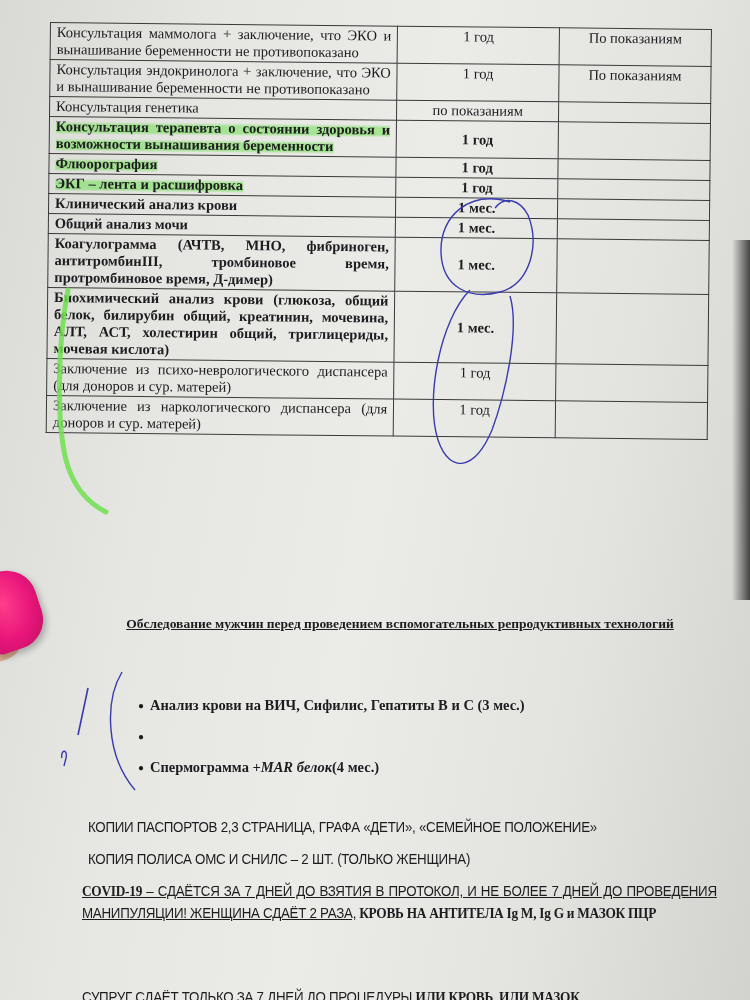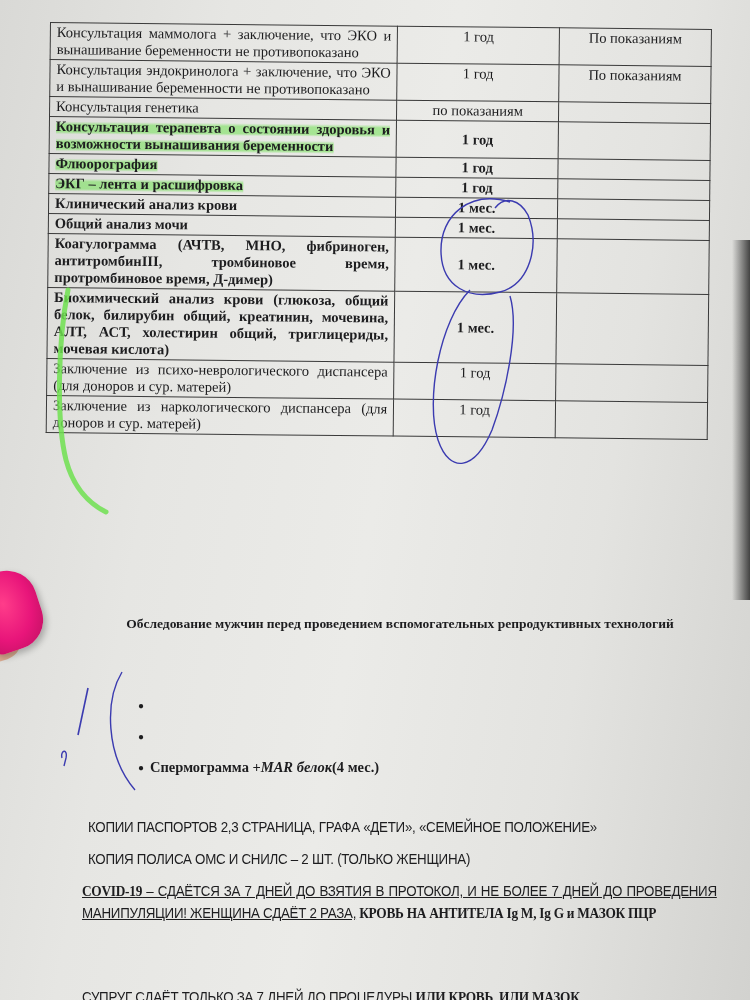--- a/index.html
+++ b/index.html
@@ -31,20 +31,21 @@
   table.req td.c1 { width: 338px; text-align: justify; }
   table.req td.c2 { width: 150px; text-align: center; }
   table.req td.c3 { width: 140px; text-align: center; }
   table.req tr.bold td.c1, table.req tr.bold td.c2 { font-weight: bold; }
   table.req tr.midv td.c2 { vertical-align: middle; }
   .hl { background: linear-gradient(180deg, rgba(120,230,90,0) 20%, rgba(110,225,80,0.55) 40%, rgba(110,225,80,0.55) 85%, rgba(120,230,90,0) 100%); }
   
   .men-title {
     position: absolute; left: 120px; top: 615px; width: 560px;
     text-align: center; font-weight: bold; font-size: 13.5px; line-height: 18px;
+    text-decoration: underline;
   }
   .men-list { position: absolute; left: 138px; top: 690px; list-style: none; margin: 0; padding: 0; font-size: 14.5px; font-weight: bold; }
   .men-list li { height: 31px; display: flex; align-items: center; }
   .men-list li .bullet { font-size: 10px; margin-right: 6px; }
   .men-list li i { font-style: italic; }
   
   .note {
     position: absolute; left: 82px; width: 632px;
     font-family: "Liberation Sans Narrow", "Liberation Sans", sans-serif;
     font-size: 14.5px; line-height: 22px; letter-spacing: -0.3px;
@@ -142,20 +143,21 @@
           <td class="c3"></td>
         </tr>
       </tbody>
   </table>
 
   <div class="men-title">Обследование мужчин перед проведением вспомогательных репродуктивных технологий</div>
 
   <ul class="men-list">
     <li>
         <span class="bullet">●</span>
+        <span>Анализ крови на ВИЧ, Сифилис, Гепатиты В и С (3 мес.)</span>
       </li>
     <li>
         <span class="bullet">●</span>
       </li>
     <li>
         <span class="bullet">●</span>
         <span>Спермограмма + </span>
         <i>MAR белок</i>
         <span> (4 мес.)</span>
       </li>

